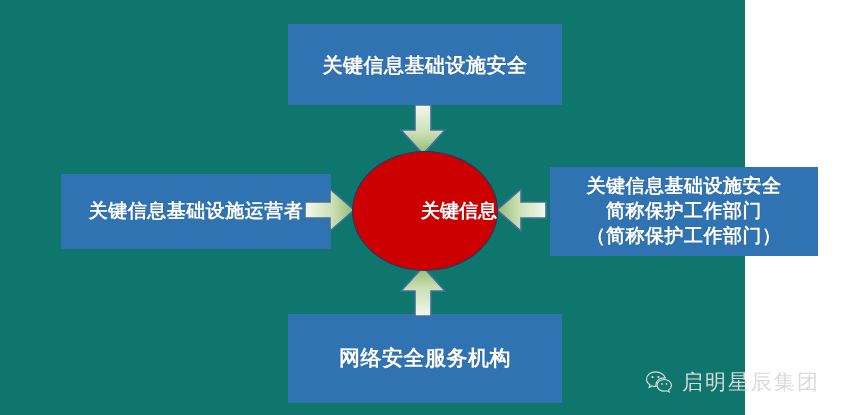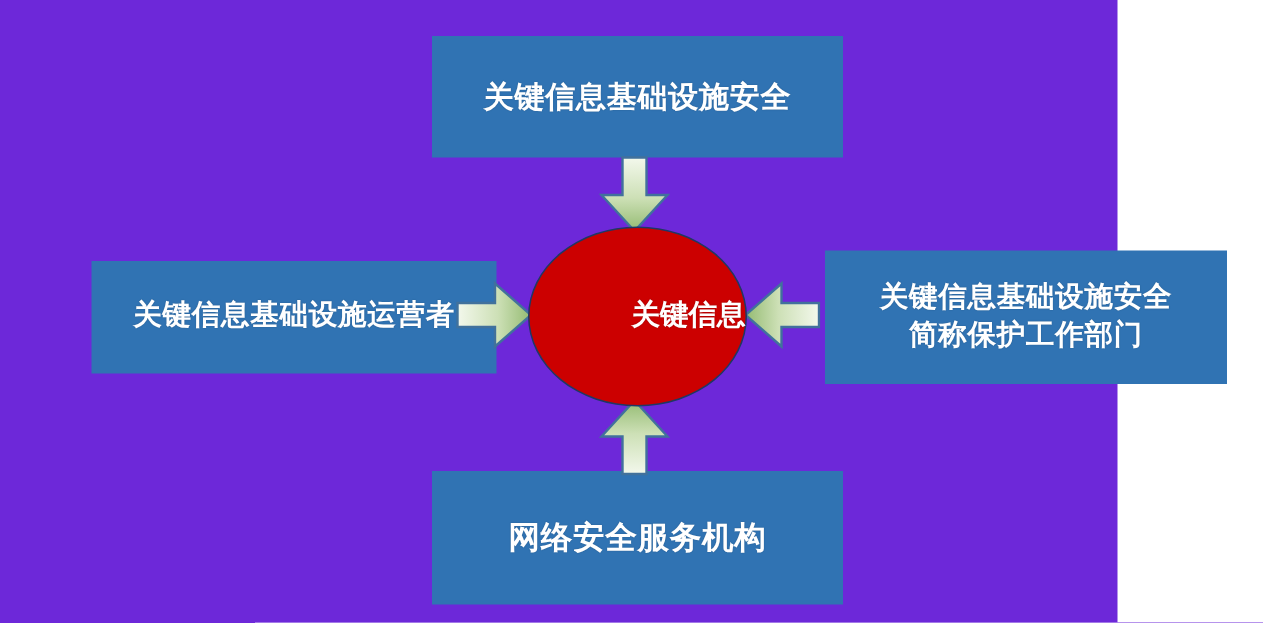--- a/index.html
+++ b/index.html
@@ -10,21 +10,21 @@
     width: 842px;
     height: 415px;
     background: #ffffff;
     font-family: "Liberation Serif", "DejaVu Serif", serif;
     overflow: hidden;
   }
   #diagram {
     position: relative;
     width: 745px;
     height: 415px;
-    background: #6d28d9;
+    background: #0f766e;
   }
 
   
   .box {
     position: absolute;
     background: #3073B3;
     color: #ffffff;
     display: flex;
     align-items: center;
     justify-content: center;
@@ -147,20 +147,21 @@
   <div class="box" id="box-left">
     <span class="lines">
       <span class="tline">关键信息基础设施运营者</span>
     </span>
   </div>
 
   <div class="box" id="box-right">
     <span class="lines">
       <span class="tline">关键信息基础设施安全</span>
       <span class="tline">简称保护工作部门</span>
+      <span class="tline">（简称保护工作部门）</span>
     </span>
   </div>
 
   <div class="box" id="box-bottom">
     <span class="lines">
       <span class="tline">网络安全服务机构</span>
     </span>
   </div>
 
   <div id="center-ellipse">
@@ -206,14 +207,25 @@
     <defs>
       <linearGradient id="gradLeft" x1="0" y1="0" x2="1" y2="0">
         <stop offset="0%" stop-color="#94BB72"></stop>
         <stop offset="45%" stop-color="#CDE0B6"></stop>
         <stop offset="100%" stop-color="#F3F8EC"></stop>
       </linearGradient>
     </defs>
     <polygon points="51,16 26,16 26,3 2,24 26,45 26,32 51,32" fill="url(#gradLeft)" stroke="#41719C" stroke-width="1.6"></polygon>
   </svg>
 
+  <div id="watermark">
+    <svg class="wm-icon" viewBox="0 0 32 26">
+      <path d="M12.2 1.5C6.4 1.5 1.8 5.2 1.8 9.8c0 2.6 1.5 4.9 3.9 6.4l-1 3 3.4-1.7c1.2 0.4 2.5 0.6 3.9 0.6h0.7c-0.2-0.6-0.3-1.3-0.3-2 0-4.3 4.3-7.8 9.6-7.8 0.4 0 0.7 0 1.1 0.1C22.3 4.5 17.8 1.5 12.2 1.5z" fill="none" stroke="#DCDCDC" stroke-width="1.3"></path>
+      <circle cx="8.6" cy="7.4" r="1.25" fill="#DCDCDC"></circle>
+      <circle cx="15.4" cy="7.4" r="1.25" fill="#DCDCDC"></circle>
+      <path d="M30.2 16.8c0-3.7-3.7-6.7-8.2-6.7s-8.2 3-8.2 6.7c0 3.7 3.7 6.7 8.2 6.7 1 0 2-0.2 2.9-0.5l2.8 1.4-0.8-2.4C28.9 20.8 30.2 18.9 30.2 16.8z" fill="none" stroke="#DCDCDC" stroke-width="1.3"></path>
+      <circle cx="19.4" cy="15.2" r="1" fill="#DCDCDC"></circle>
+      <circle cx="24.6" cy="15.2" r="1" fill="#DCDCDC"></circle>
+    </svg>
+    <span class="wm-text">启明星辰集团</span>
+  </div>
 
 </div>
 
 </body></html>

